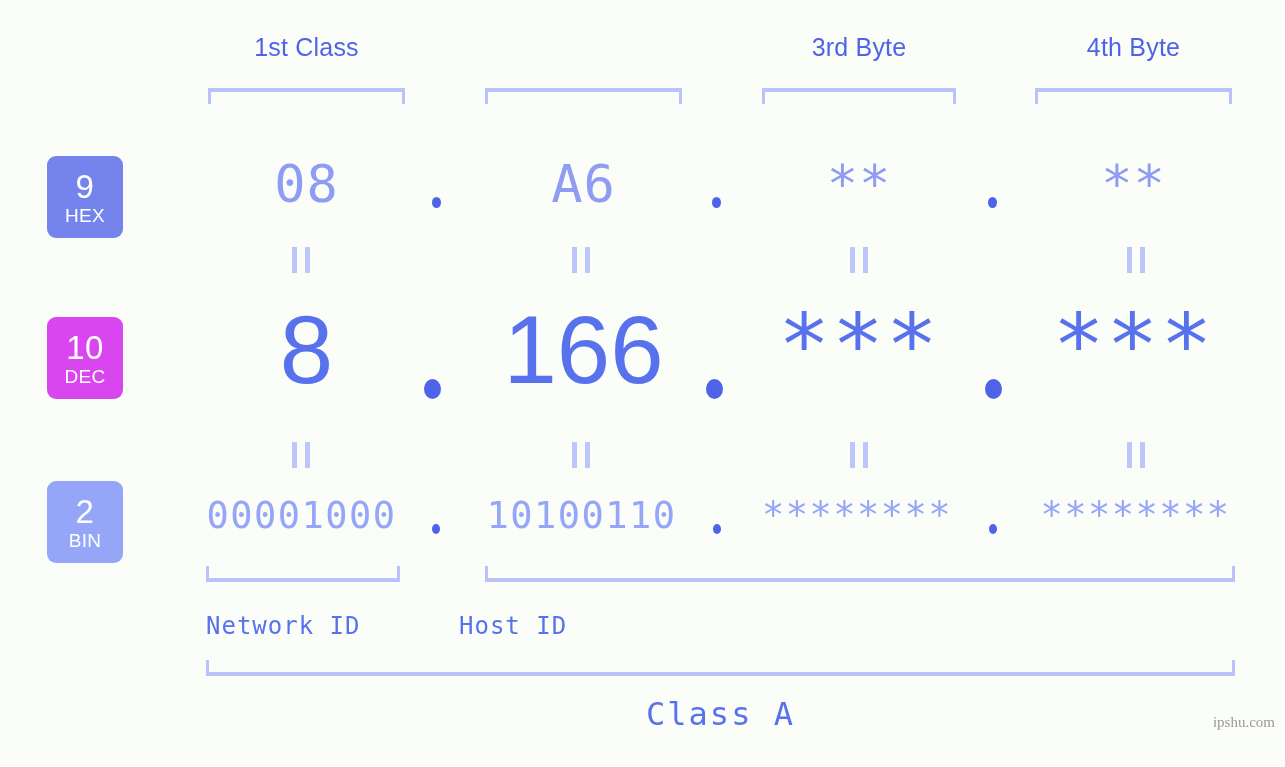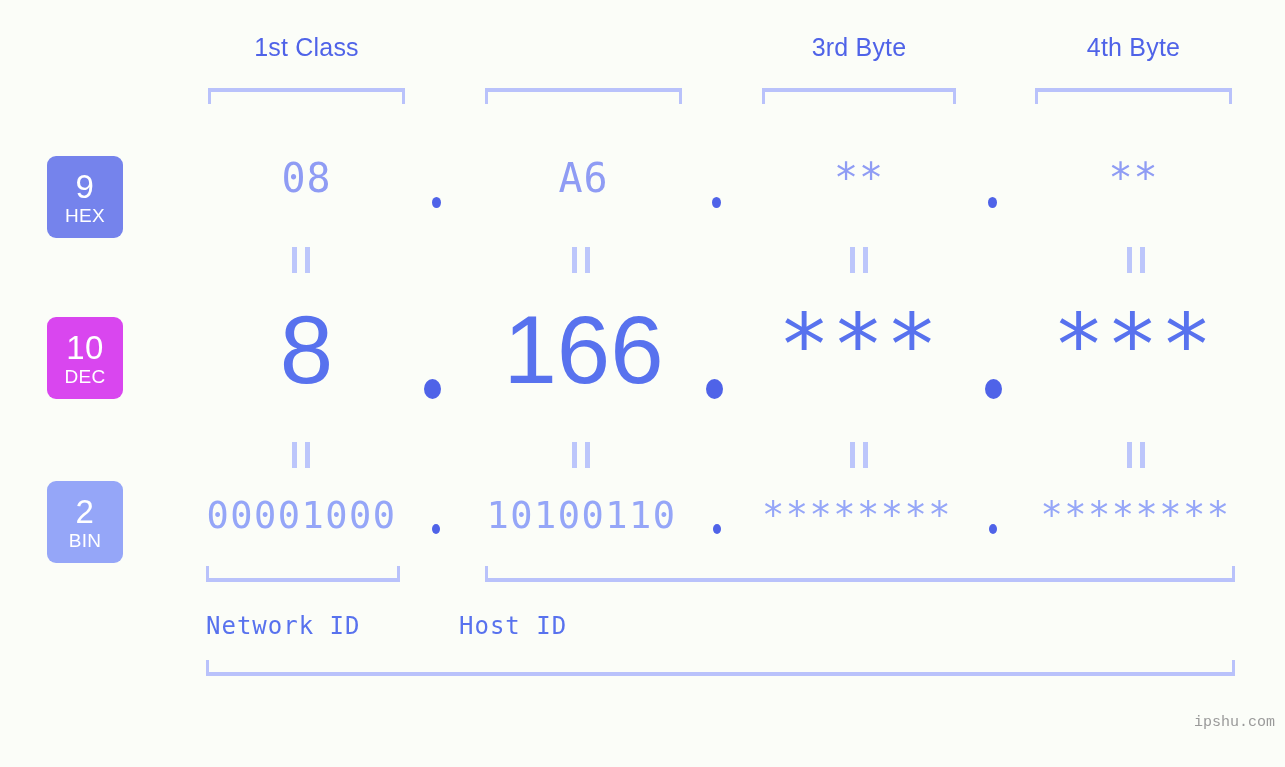--- a/index.html
+++ b/index.html
@@ -90,21 +90,21 @@
   .val {
     position: absolute;
     text-align: center;
     white-space: nowrap;
     line-height: 1;
   }
 
   
   .hex-val {
     top: 158px;
-    font-size: 40px;
+    font-size: 52px;
     color: #8f9cf4;
     font-family: "DejaVu Sans Mono", monospace;
     letter-spacing: 1px;
   }
   .hex-val.stars {
     color: #8f9cf4;
   }
 
   
   .dec-val {
@@ -182,21 +182,21 @@
     white-space: nowrap;
   }
 
   
   #watermark {
     position: absolute;
     right: 10px;
     top: 714px;
     font-size: 15px;
     color: #9a9a9a;
-    font-family: Liberation Mono, monospace;
+    font-family: Liberation Serif, serif;
     letter-spacing: 0px;
   }
 </style>
 </head>
 <body>
 
 <div id="stage">
 
   <div class="byte-label" style="left:208px; width:197px;">1st Class</div>
   <div class="byte-label" style="left:762px; width:194px;">3rd Byte</div>
@@ -278,16 +278,17 @@
   <div class="dot dot-bin" style="left:989px;"></div>
   <div class="val bin-val" style="left:1037px; width:197px;">********</div>
 
   <div class="bracket-bottom" style="left:206px; top:566px; width:194px;"></div>
   <div class="bracket-bottom" style="left:485px; top:566px; width:750px;"></div>
 
   <div class="id-label" style="left:206px; width:194px;">Network ID</div>
   <div class="id-label" style="left:459px; width:750px;">Host ID</div>
 
   <div class="bracket-bottom" style="left:206px; top:660px; width:1029px;"></div>
+  <div id="class-label">Class A</div>
 
   <div id="watermark">ipshu.com</div>
 
 </div>
 
 </body></html>

